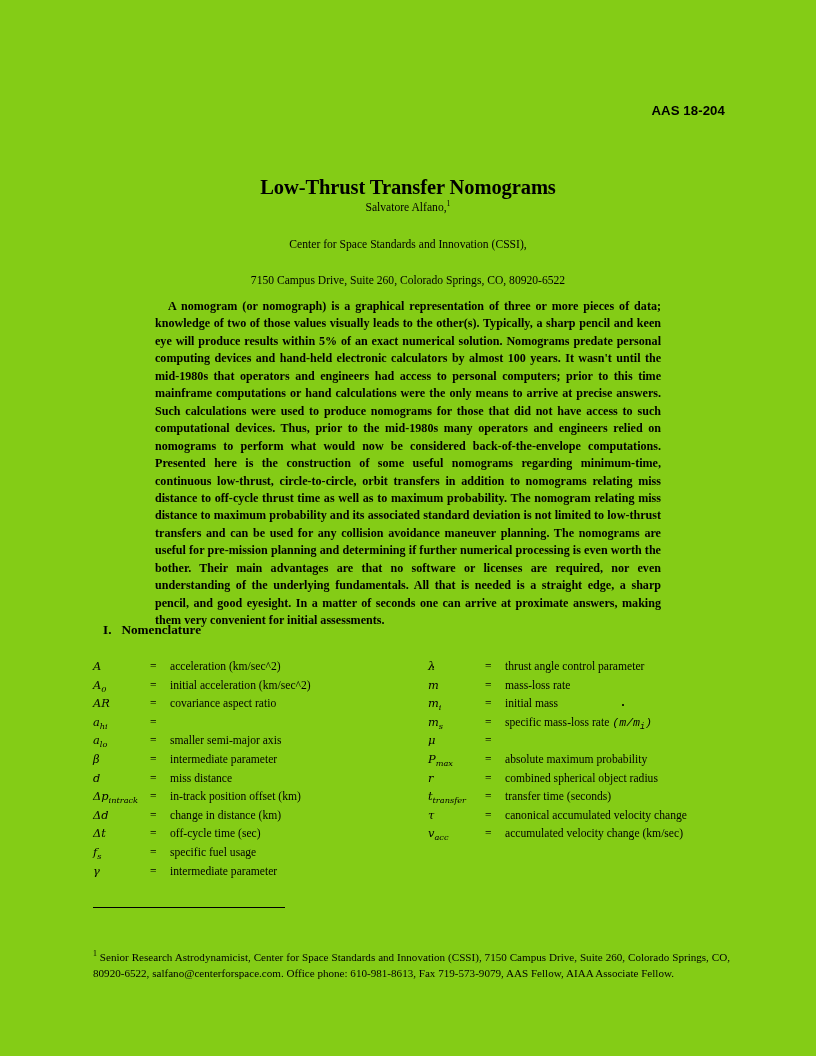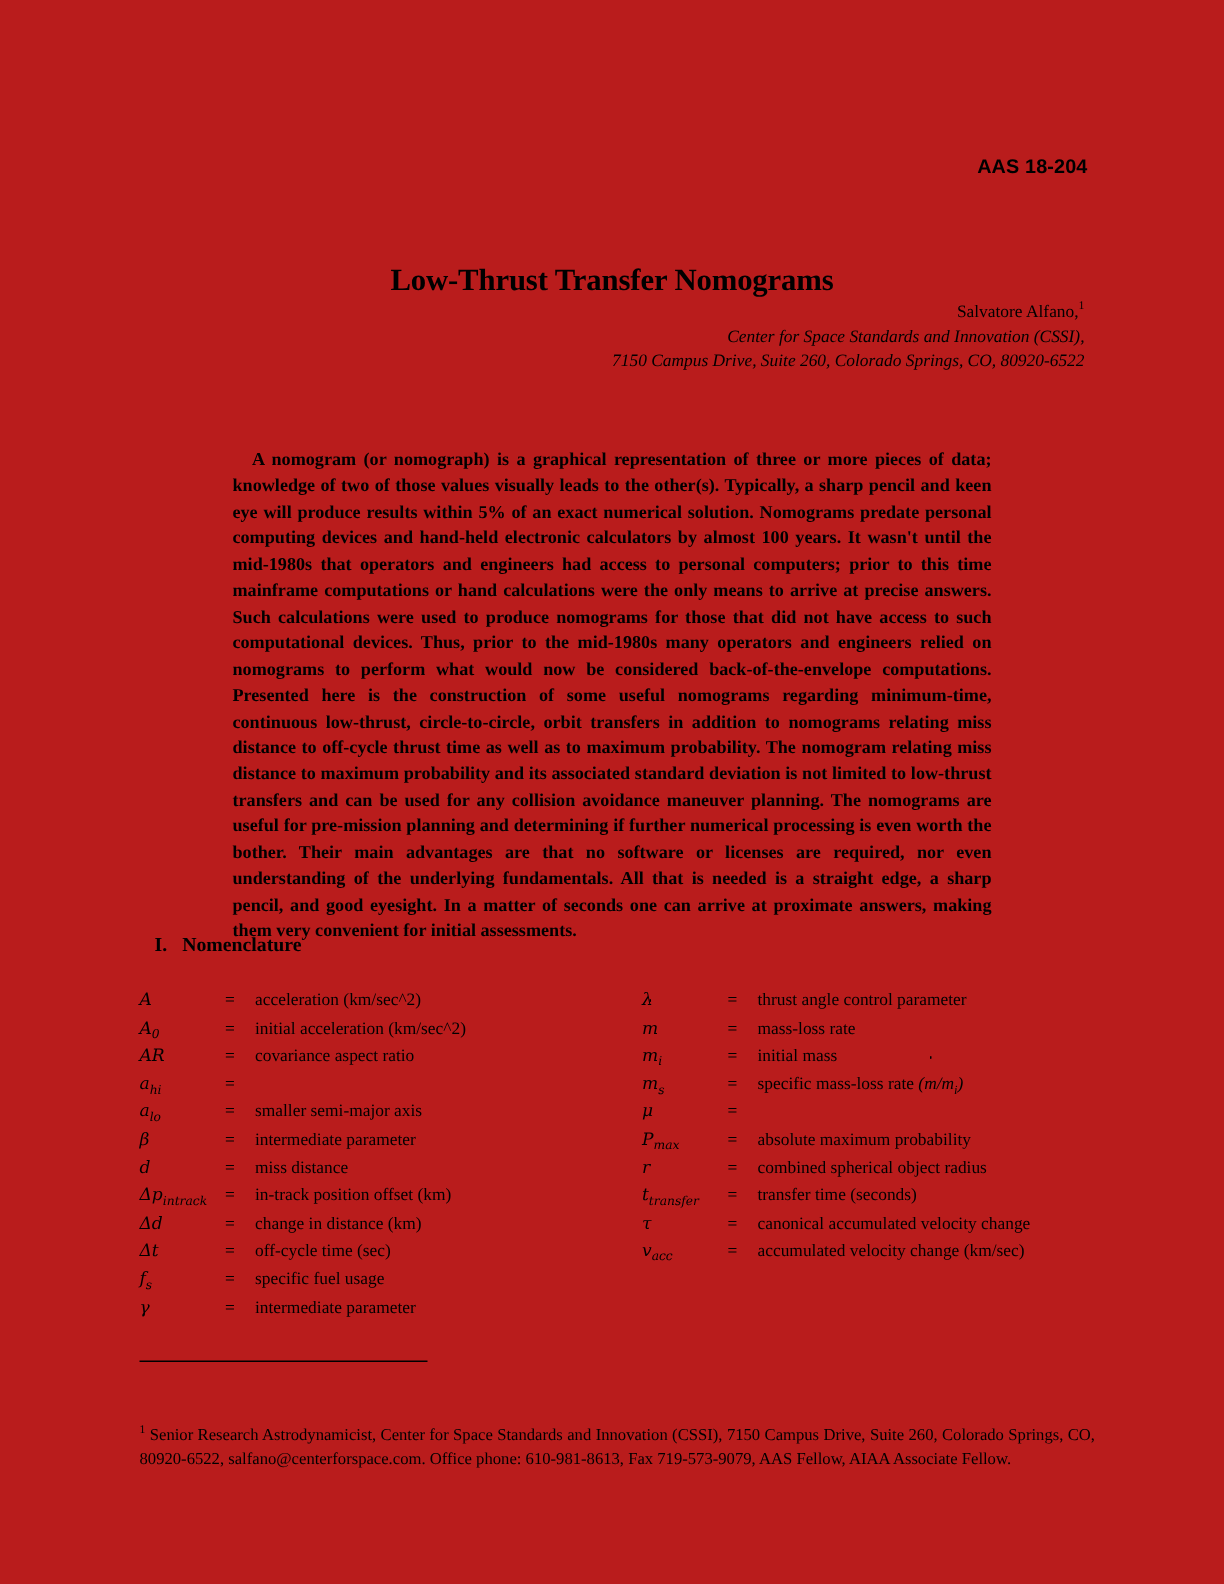--- a/index.html
+++ b/index.html
@@ -9,21 +9,21 @@
     background: #ffffff;
   }
   body {
     font-family: "Liberation Serif", "DejaVu Serif", serif;
     color: #000000;
   }
   .page {
     position: relative;
     width: 816px;
     height: 1056px;
-    background: #b91c1c;
+    background: #84cc16;
     overflow: hidden;
     box-sizing: border-box;
   }
 
   
   .doc-number {
     position: absolute;
     top: 103px;
     right: 91px;
     font-family: "Liberation Sans", "DejaVu Sans", sans-serif;
@@ -44,26 +44,26 @@
     font-weight: bold;
     letter-spacing: -0.1px;
   }
 
   
   .authors {
     position: absolute;
     top: 200px;
     left: 93px;
     width: 630px;
-    text-align: right;
+    text-align: center;
     font-size: 11.6px;
     line-height: 16.5px;
   }
   .authors .affil {
-    font-style: italic;
+    margin-top: 20px;
   }
   .sup {
     font-size: 0.68em;
     vertical-align: super;
     line-height: 0;
   }
 
   
   .abstract {
     position: absolute;
@@ -137,21 +137,21 @@
     font-style: normal;
   }
   .nom-sym sub,
   .nom-def sub {
     font-size: 0.72em;
     vertical-align: sub;
     line-height: 0;
   }
   .nom-def .it {
     font-style: italic;
-    font-family: Liberation Serif, serif;
+    font-family: Liberation Mono, monospace;
   }
   .dot-m {
     position: relative;
     display: inline-block;
   }
   .dot-m::before {
     content: "";
     position: absolute;
     top: -0.82em;
     left: 45%;

